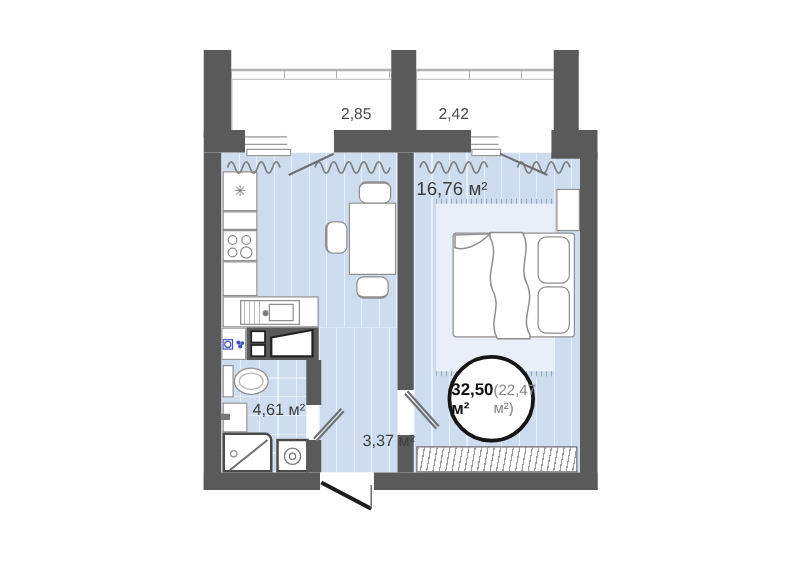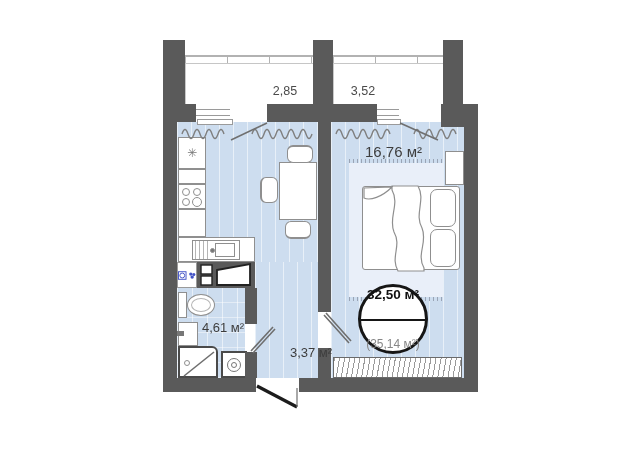--- a/index.html
+++ b/index.html
@@ -18,21 +18,21 @@
   .window{position:absolute;background:#fff;z-index:32;
           background-image:linear-gradient(#9a9a9a,#9a9a9a),linear-gradient(#9a9a9a,#9a9a9a);
           background-size:100% 1px;background-repeat:no-repeat;background-position:0 5px,0 11px;}
   .sill{position:absolute;background:#fff;border:1px solid #9a9a9a;z-index:33;box-sizing:border-box;}
   .label{position:absolute;z-index:50;font-size:13px;white-space:nowrap;}
   .label.big{font-size:15px;}
   .label.center{text-align:center;}
   .bal-label{position:absolute;z-index:50;font-size:12.5px;color:#4a4a4a;text-align:center;}
   .badge{position:absolute;left:358px;top:284px;width:70px;height:70px;border-radius:50%;
          border:3px solid var(--badge-border,#161616);background:#fff;z-index:60;
-         display:flex;flex-direction:column;align-items:center;justify-content:space-between;box-sizing:border-box;}
+         display:flex;flex-direction:row;align-items:center;justify-content:flex-start;box-sizing:border-box;}
   .badge .primary{font-weight:bold;font-size:13.5px;color:#111;}
   .badge .divider{width:100%;height:2px;background:var(--badge-border,#161616);margin:2px 0;}
   .badge .secondary{font-size:12px;color:var(--text-muted,#878787);}
   .rug{position:absolute;left:349px;top:163px;width:94px;height:134px;background:var(--rug,#e9eff9);z-index:15;}
   .fringe{position:absolute;width:94px;height:4px;z-index:16;
           background-image:repeating-linear-gradient(90deg,#9aa4b5 0 1px,transparent 1px 4px);}
   .wardrobe{position:absolute;left:333px;top:357px;width:129px;height:21px;background:#fff;
             border:1px solid #6a6a6a;z-index:20;box-sizing:border-box;
             background-image:repeating-linear-gradient(100deg,#9a9a9a 0 1px,transparent 1px 5px);}
   .snow{display:flex;width:100%;height:100%;align-items:center;justify-content:center;
@@ -52,21 +52,21 @@
   <div class="floor" style="left:177px;top:122px;width:141px;height:140px;"></div>
   <div class="floor" style="left:255px;top:262px;width:63px;height:116px;"></div>
   <div class="floor grid" style="left:177px;top:288px;width:68px;height:90px;"></div>
   <div class="floor" style="left:331px;top:122px;width:133px;height:256px;"></div>
 
   <div class="balcony" style="left:185px;top:60px;width:128px;height:44px;"></div>
   <div class="balcony" style="left:333px;top:60px;width:110px;height:44px;"></div>
   <div class="railing" style="left:185px;top:55px;width:128px;"></div>
   <div class="railing" style="left:333px;top:55px;width:110px;"></div>
   <div class="bal-label" style="left:255px;top:84px;width:60px;">2,85</div>
-  <div class="bal-label" style="left:333px;top:84px;width:60px;">3,52</div>
+  <div class="bal-label" style="left:333px;top:84px;width:60px;">2,42</div>
 
   <div class="wall" style="left:163px;top:40px;width:22px;height:70px;"></div>
   <div class="wall" style="left:313px;top:40px;width:20px;height:70px;"></div>
   <div class="wall" style="left:443px;top:40px;width:20px;height:70px;"></div>
   <div class="wall" style="left:163px;top:104px;width:33px;height:18px;"></div>
   <div class="wall" style="left:267px;top:104px;width:110px;height:18px;"></div>
   <div class="wall" style="left:441px;top:104px;width:37px;height:23px;"></div>
   <div class="wall" style="left:163px;top:122px;width:14px;height:270px;"></div>
   <div class="wall" style="left:464px;top:122px;width:14px;height:270px;"></div>
   <div class="wall" style="left:163px;top:378px;width:93px;height:14px;"></div>
@@ -163,23 +163,23 @@
     <g>
       <rect x="201" y="265" width="11" height="9" fill="#fff" stroke="#222" stroke-width="1.4"></rect>
       <rect x="201" y="276" width="11" height="9" fill="#fff" stroke="#222" stroke-width="1.4"></rect>
       <polygon points="217,270 250,264 250,285 217,285" fill="#fff" stroke="#222" stroke-width="1.8"></polygon>
     </g>
     <path d="M392,186 L418,186 C426,200 414,214 422,228 C428,242 416,254 424,268 L424,271 L398,271
              C390,257 402,246 394,232 C388,218 400,204 392,190 Z
              M392,187 C382,197 370,201 364,198 L364,188 Z" fill="#fff" stroke="#8f8f8f" stroke-width="1.2"></path>
   </svg>
 
-  <div class="label big" style="left:333px;top:143px;margin-left:32px;">16,76 м²</div>
+  <div class="label big" style="left:333px;top:143px;">16,76 м²</div>
   <div class="label center" style="left:190px;top:320px;width:66px;">4,61 м²</div>
   <div class="label center" style="left:280px;top:345px;width:62px;">3,37 м²</div>
 
   <div class="badge">
     <div class="primary">32,50 м²</div>
     <div class="divider"></div>
-    <div class="secondary">(35,14 м²)</div>
+    <div class="secondary">(22,47 м²)</div>
   </div>
 
 </div>
 
 </body></html>

